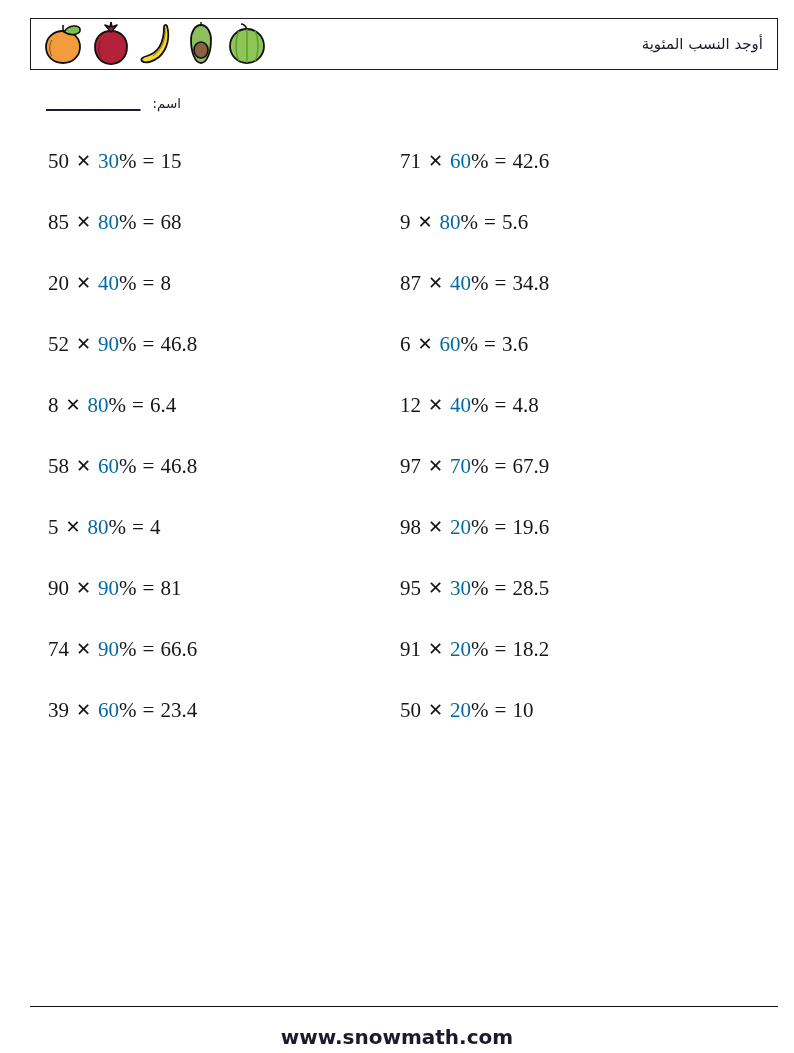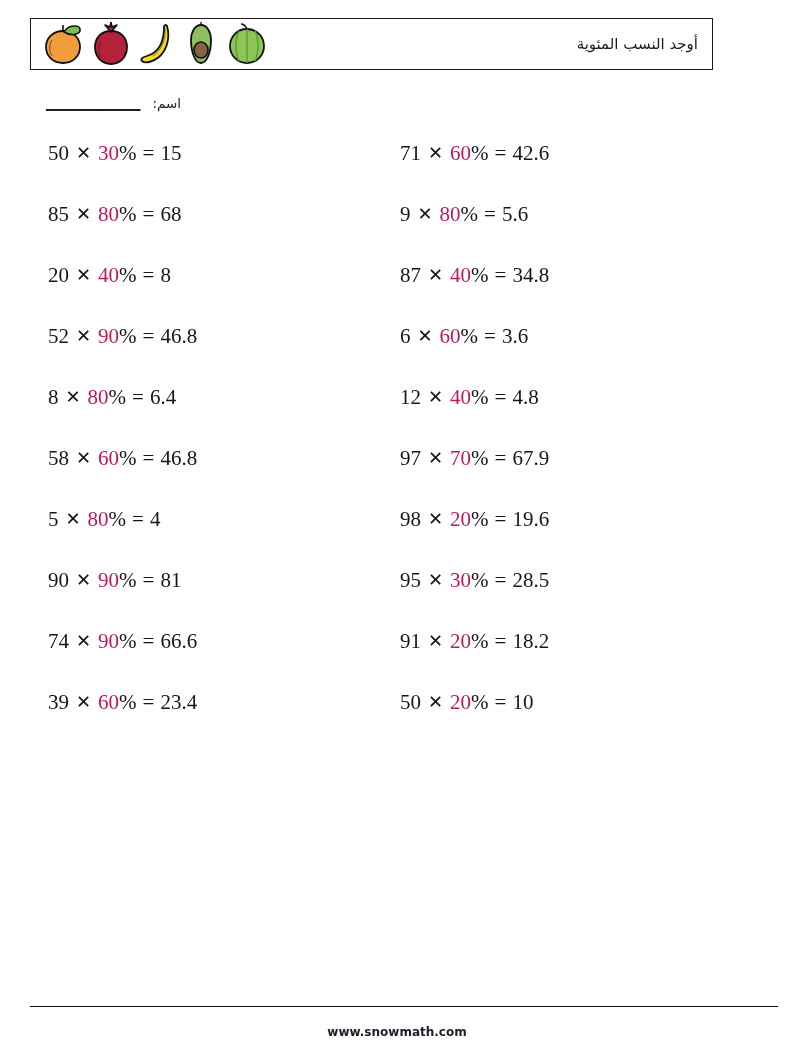--- a/index.html
+++ b/index.html
@@ -14,21 +14,21 @@
     font-family: "Liberation Serif", "DejaVu Serif", serif;
     color: #1a1a1a;
     overflow: hidden;
   }
 
   
   .header-box {
     position: absolute;
     left: 30px;
     top: 18px;
-    width: 683px;
+    width: 748px;
     height: 52px;
     border: 1.6px solid #1a1a1a;
     display: flex;
     align-items: center;
     justify-content: space-between;
     padding: 0 14px 0 10px;
   }
   .fruit-strip {
     display: flex;
     align-items: center;
@@ -83,39 +83,39 @@
 
   
   .problems {
     position: absolute;
     left: 30px;
     top: 140px;
     width: 748px;
   }
   .col {
     position: absolute;
-    top: 0;
+    top: 8px;
     width: 355px;
     text-align: right;
   }
   .col-left  { left: 18px; }
   .col-right { left: 370px; }
 
   .problem {
     height: 61px;
     display: flex;
     align-items: flex-start;
     font-size: 21px;
     line-height: 26px;
     white-space: nowrap;
     font-family: "Liberation Serif", "DejaVu Serif", serif;
     color: #161616;
   }
   .problem .pct {
-    color: #be185d;
+    color: #0369a1;
   }
   .problem .tok { display: inline-block; }
   .sp { display: inline-block; width: 6px; }
   .times { font-size: 18px; padding: 0 1px; }
 
   
   .footer-rule {
     position: absolute;
     left: 30px;
     top: 1006px;
@@ -123,21 +123,21 @@
     height: 0;
     border-top: 1.6px solid #111111;
   }
   .footer-text {
     position: absolute;
     left: 0;
     top: 1025px;
     width: 794px;
     text-align: center;
     font-family: "DejaVu Sans", "Liberation Sans", sans-serif;
-    font-size: 12px;
+    font-size: 20px;
     font-weight: 700;
     color: #1b1b2b;
   }
 </style>
 </head>
 <body>
 
 <div class="header-box">
   <div class="fruit-strip">
 

